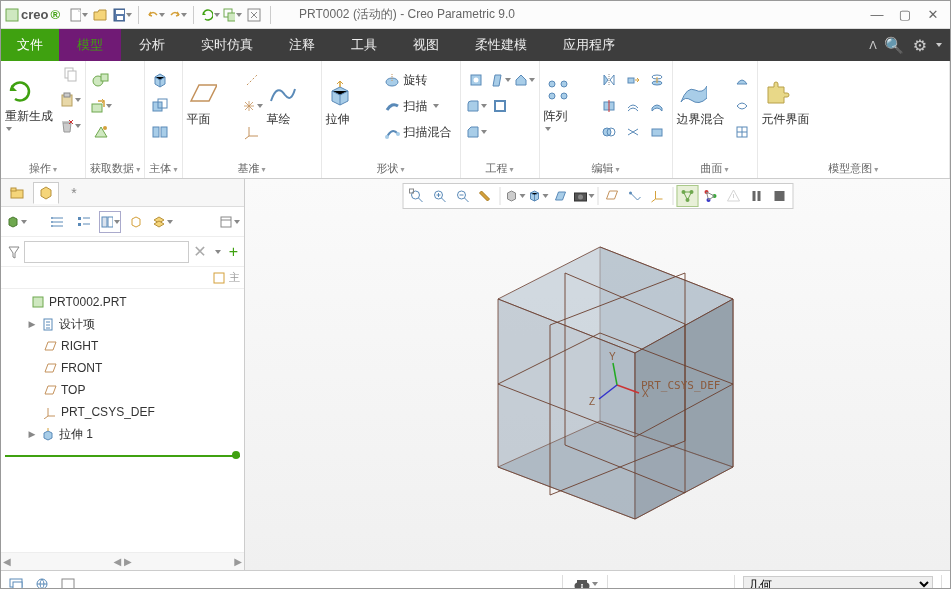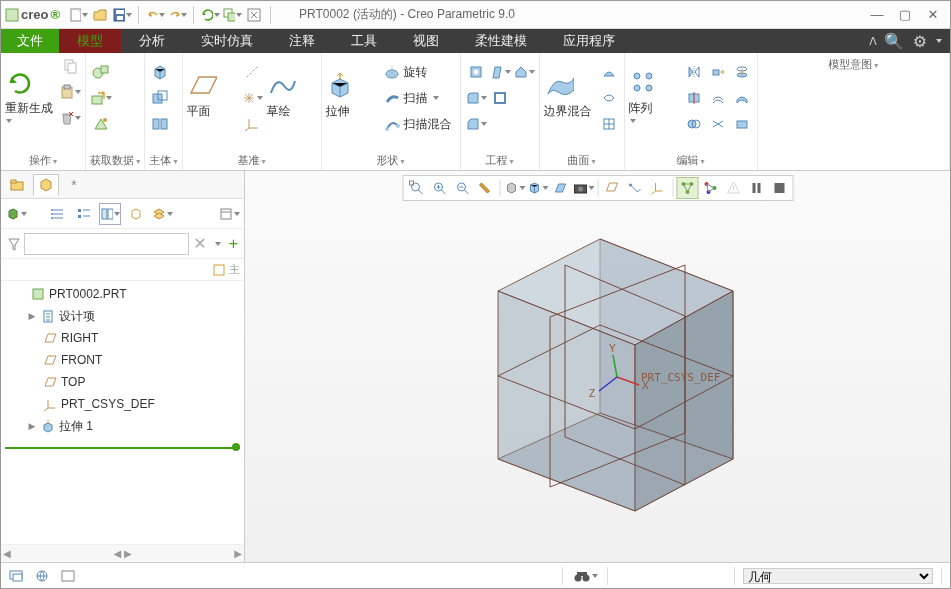--- a/index.html
+++ b/index.html
@@ -9,24 +9,24 @@
 .titlebar { height: 28px; background: #fcfcfc; display: flex; align-items: center; padding: 0 4px; border-bottom: 1px solid #ddd; }
 .titlebar .logo { font-weight: bold; color: #555; font-size: 13px; margin-right: 8px; display:flex; align-items:center; gap:2px;}
 .titlebar .qat { display: flex; gap: 2px; align-items: center; }
 .titlebar .qat .btn { width: 20px; height: 20px; display: flex; align-items: center; justify-content: center; cursor: pointer; }
 .titlebar .sep { width: 1px; height: 18px; background: #ccc; margin: 0 4px; }
 .titlebar .title { font-size: 12px; color: #666; margin-left: 24px; flex: 1; }
 .titlebar .wincontrols { display: flex; gap: 2px; }
 .titlebar .wincontrols .wbtn { width: 26px; height: 20px; display: flex; align-items: center; justify-content: center; cursor: pointer; font-size: 13px; color: #666; }
 
 
-.menubar { height: 24px; background: #3d3d3d; display: flex; align-items: stretch; }
+.menubar { height: 32px; background: #3d3d3d; display: flex; align-items: stretch; }
 .menubar .file-tab { background: #3fa110; color: #fff; font-size: 13px; padding: 0 16px; display:flex; align-items:center; cursor:pointer;}
 .menubar .tab { color: #eee; font-size: 13px; padding: 0 18px; display:flex; align-items:center; cursor:pointer;}
-.menubar .tab.active { background: #7f1d1d; color: #3fa110; }
+.menubar .tab.active { background: #701a75; color: #3fa110; }
 .menubar .rside { margin-left: auto; display:flex; align-items:center; padding-right:8px; gap:8px; color:#ccc; cursor:pointer;}
 
 
 .ribbon { height: 118px; background: #fff; border-bottom: 1px solid #ccc; display: flex; }
 .rgroup { border-right: 1px solid #e8e8e8; display: flex; flex-direction: column; padding: 2px 4px 0 4px; }
 .rgroup .grow { display:flex; gap:4px; flex: 1; align-items:flex-start; }
 .rgroup .glabel { font-size: 11px; color: #666; text-align: center; padding: 2px 0; border-top: 0; }
 .rgroup .glabel::after { content: " ▾"; font-size: 8px; color: #999; }
 .bigbtn { display: flex; flex-direction: column; align-items: flex-start; justify-content: center; width: 50px; height: 76px; cursor: pointer; font-size: 12px; color: #333; gap: 2px; padding-top:4px;}
 .bigbtn .ic { width: 30px; height: 30px; display: flex; align-items: center; justify-content: center; }
@@ -393,52 +393,20 @@
         </div>
       </div>
     </div>
     <div class="glabel">工程</div>
   </div>
 
   <div class="rgroup">
     <div class="grow">
       <div class="bigbtn">
         <div class="ic">
-            <svg width="34" height="28">
-              <path d="M4 22 Q10 6 18 10 Q26 14 30 6 L30 18 Q22 26 14 20 Q8 16 4 22 Z" fill="#a8cde8" stroke="#5a8ab8"></path>
-            </svg>
-          </div>
-        <span>边界混合</span>
-      </div>
-      <div class="vcol" style="padding-top:6px;">
-        <div class="smbtn">
-            <svg width="16" height="16">
-              <path d="M3 12 Q8 4 13 12 Z" fill="#a8cde8" stroke="#5a8ab8"></path>
-            </svg>
-          </div>
-        <div class="smbtn">
-            <svg width="16" height="16">
-              <path d="M3 8 Q8 2 13 8 Q8 14 3 8" fill="none" stroke="#5a8ab8"></path>
-            </svg>
-          </div>
-        <div class="smbtn">
-            <svg width="16" height="16">
-              <rect x="3" y="3" width="10" height="10" fill="none" stroke="#5a8ab8"></rect>
-              <path d="M3 8 L13 8 M8 3 L8 13" stroke="#5a8ab8"></path>
-            </svg>
-          </div>
-      </div>
-    </div>
-    <div class="glabel">曲面</div>
-  </div>
-
-  <div class="rgroup">
-    <div class="grow">
-      <div class="bigbtn">
-        <div class="ic">
             <svg width="30" height="30">
               <circle cx="8" cy="8" r="3" fill="#a8cde8" stroke="#5a8ab8"></circle>
               <circle cx="20" cy="8" r="3" fill="#a8cde8" stroke="#5a8ab8"></circle>
               <circle cx="8" cy="20" r="3" fill="#a8cde8" stroke="#5a8ab8"></circle>
               <circle cx="20" cy="20" r="3" fill="#a8cde8" stroke="#5a8ab8"></circle>
             </svg>
           </div>
         <span>阵列</span>
         <span class="triangle"></span>
       </div>
@@ -501,21 +469,63 @@
               <svg width="16" height="16">
                 <rect x="3" y="5" width="10" height="7" fill="#a8cde8" stroke="#5a8ab8"></rect>
               </svg>
             </div>
         </div>
       </div>
     </div>
     <div class="glabel">编辑</div>
   </div>
 
+  <div class="rgroup">
+    <div class="grow">
+      <div class="bigbtn">
+        <div class="ic">
+            <svg width="34" height="28">
+              <path d="M4 22 Q10 6 18 10 Q26 14 30 6 L30 18 Q22 26 14 20 Q8 16 4 22 Z" fill="#a8cde8" stroke="#5a8ab8"></path>
+            </svg>
+          </div>
+        <span>边界混合</span>
+      </div>
+      <div class="vcol" style="padding-top:6px;">
+        <div class="smbtn">
+            <svg width="16" height="16">
+              <path d="M3 12 Q8 4 13 12 Z" fill="#a8cde8" stroke="#5a8ab8"></path>
+            </svg>
+          </div>
+        <div class="smbtn">
+            <svg width="16" height="16">
+              <path d="M3 8 Q8 2 13 8 Q8 14 3 8" fill="none" stroke="#5a8ab8"></path>
+            </svg>
+          </div>
+        <div class="smbtn">
+            <svg width="16" height="16">
+              <rect x="3" y="3" width="10" height="10" fill="none" stroke="#5a8ab8"></rect>
+              <path d="M3 8 L13 8 M8 3 L8 13" stroke="#5a8ab8"></path>
+            </svg>
+          </div>
+      </div>
+    </div>
+    <div class="glabel">曲面</div>
+  </div>
+
   <div class="rgroup" style="flex:1;">
+    <div class="grow">
+      <div class="bigbtn">
+        <div class="ic">
+            <svg width="30" height="30">
+              <path d="M6 8 L12 8 L12 5 A2 2 0 0 1 16 5 L16 8 L22 8 L22 14 L25 14 A2 2 0 0 1 25 18 L22 18 L22 24 L6 24 Z" fill="#e8d888" stroke="#b8a048"></path>
+            </svg>
+          </div>
+        <span>元件界面</span>
+      </div>
+    </div>
     <div class="glabel">模型意图</div>
   </div>
 </div>
 
 <div class="content">
 
   <div class="treepanel">
     <div class="tp-tabs">
       <div class="tptab">
           <svg width="16" height="14">

